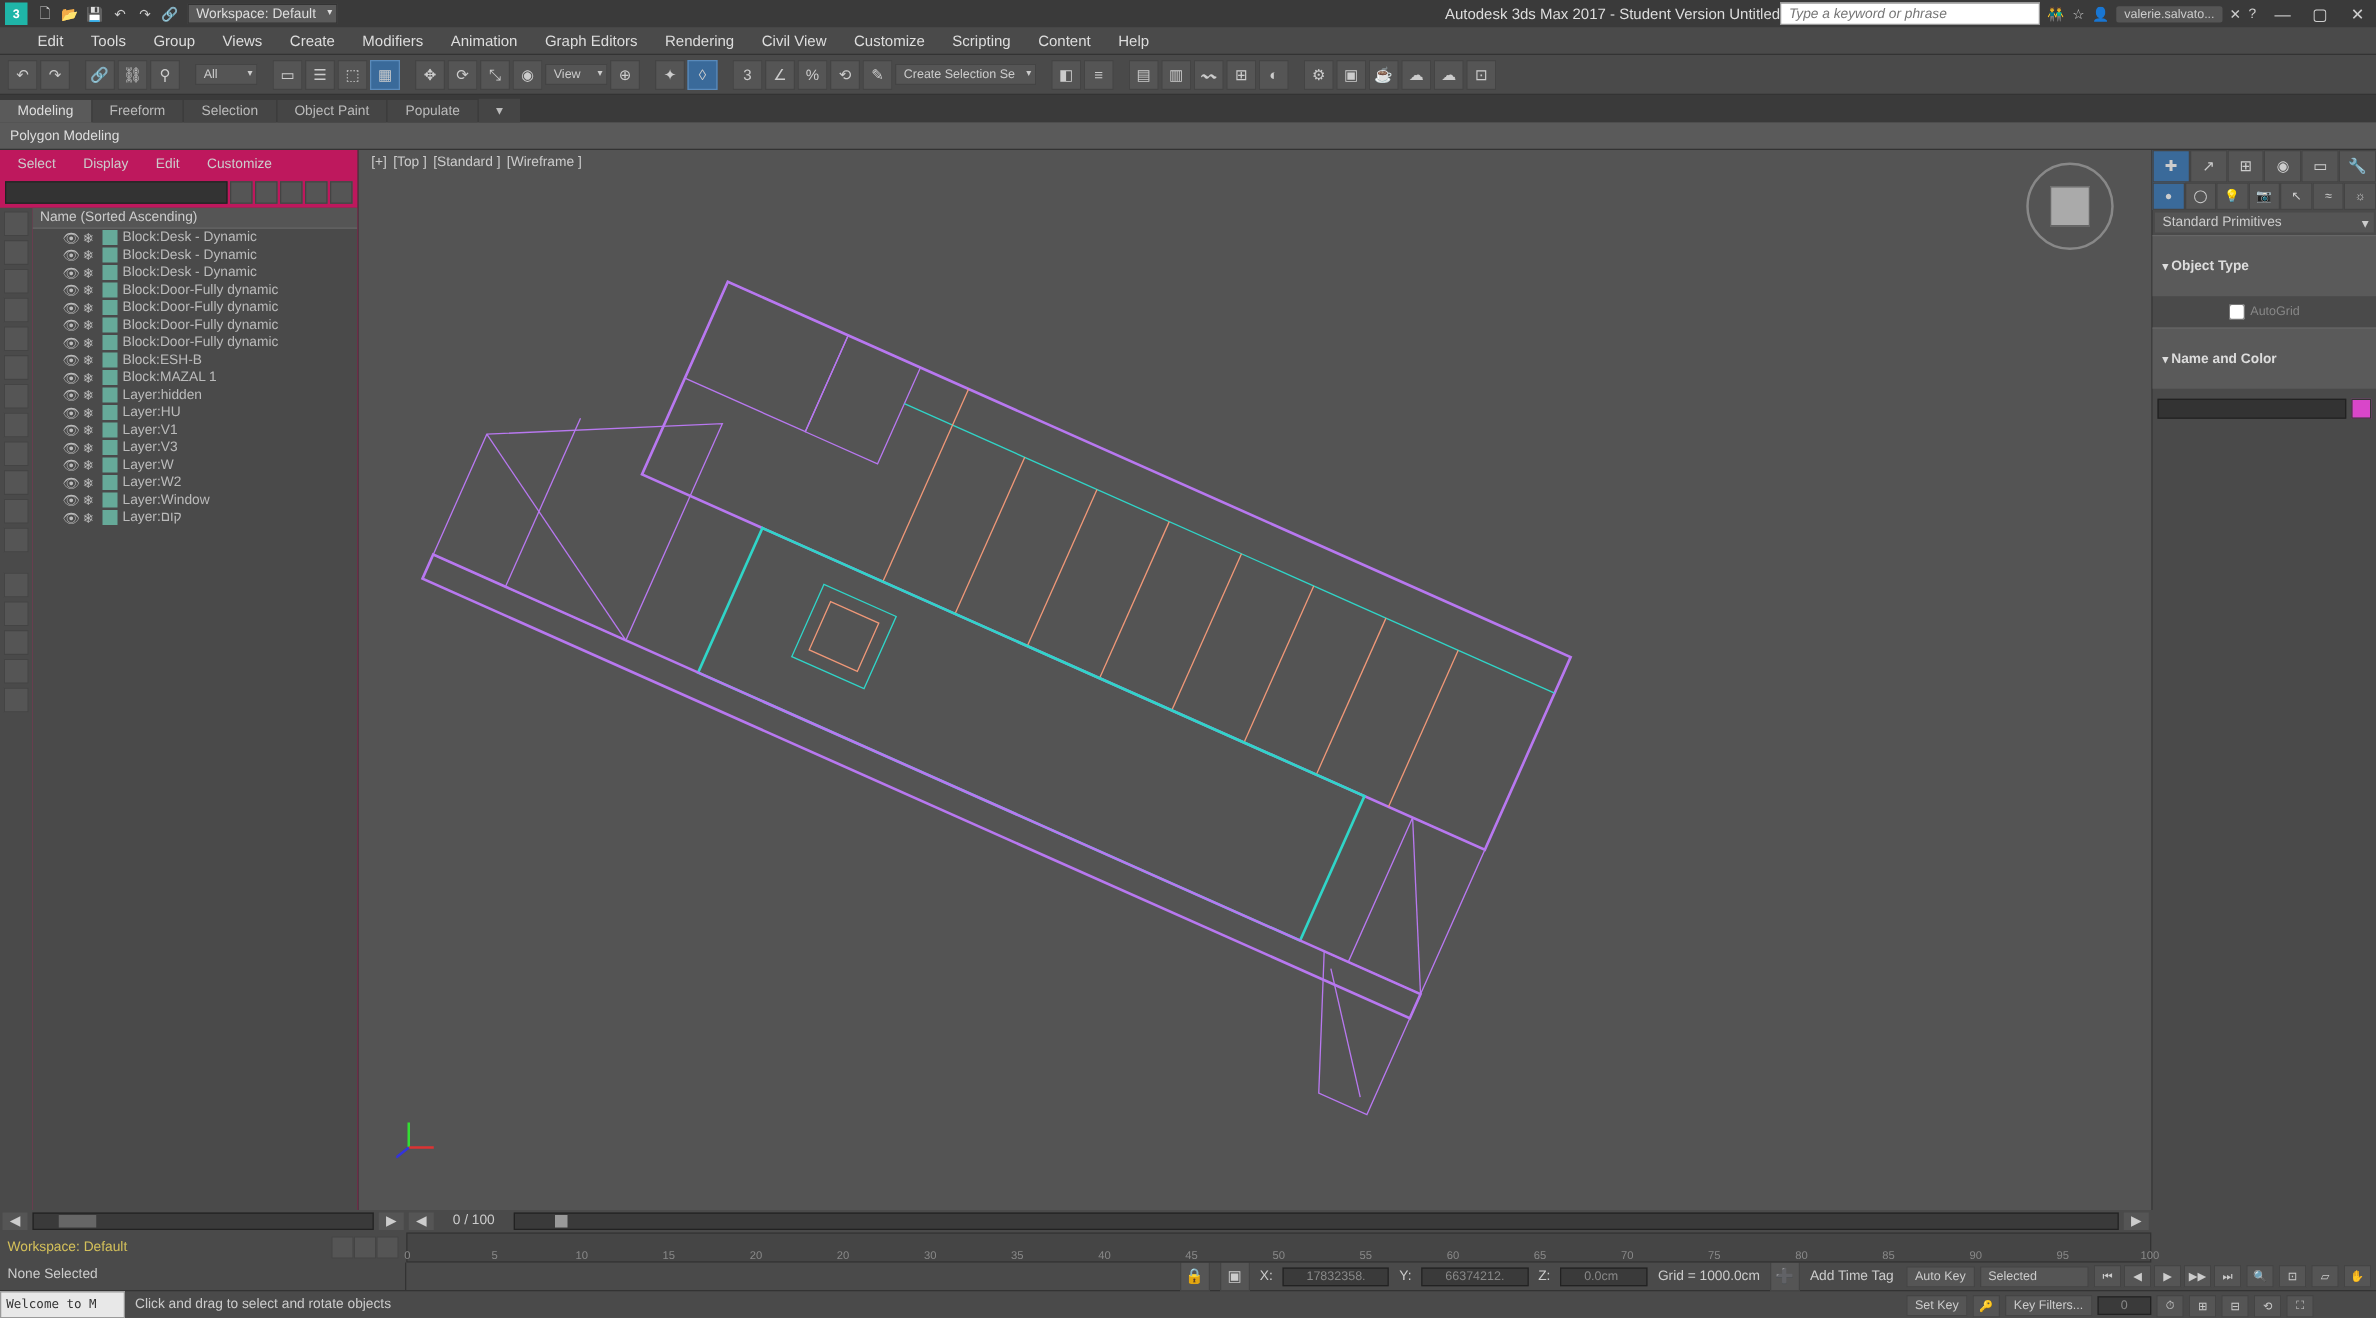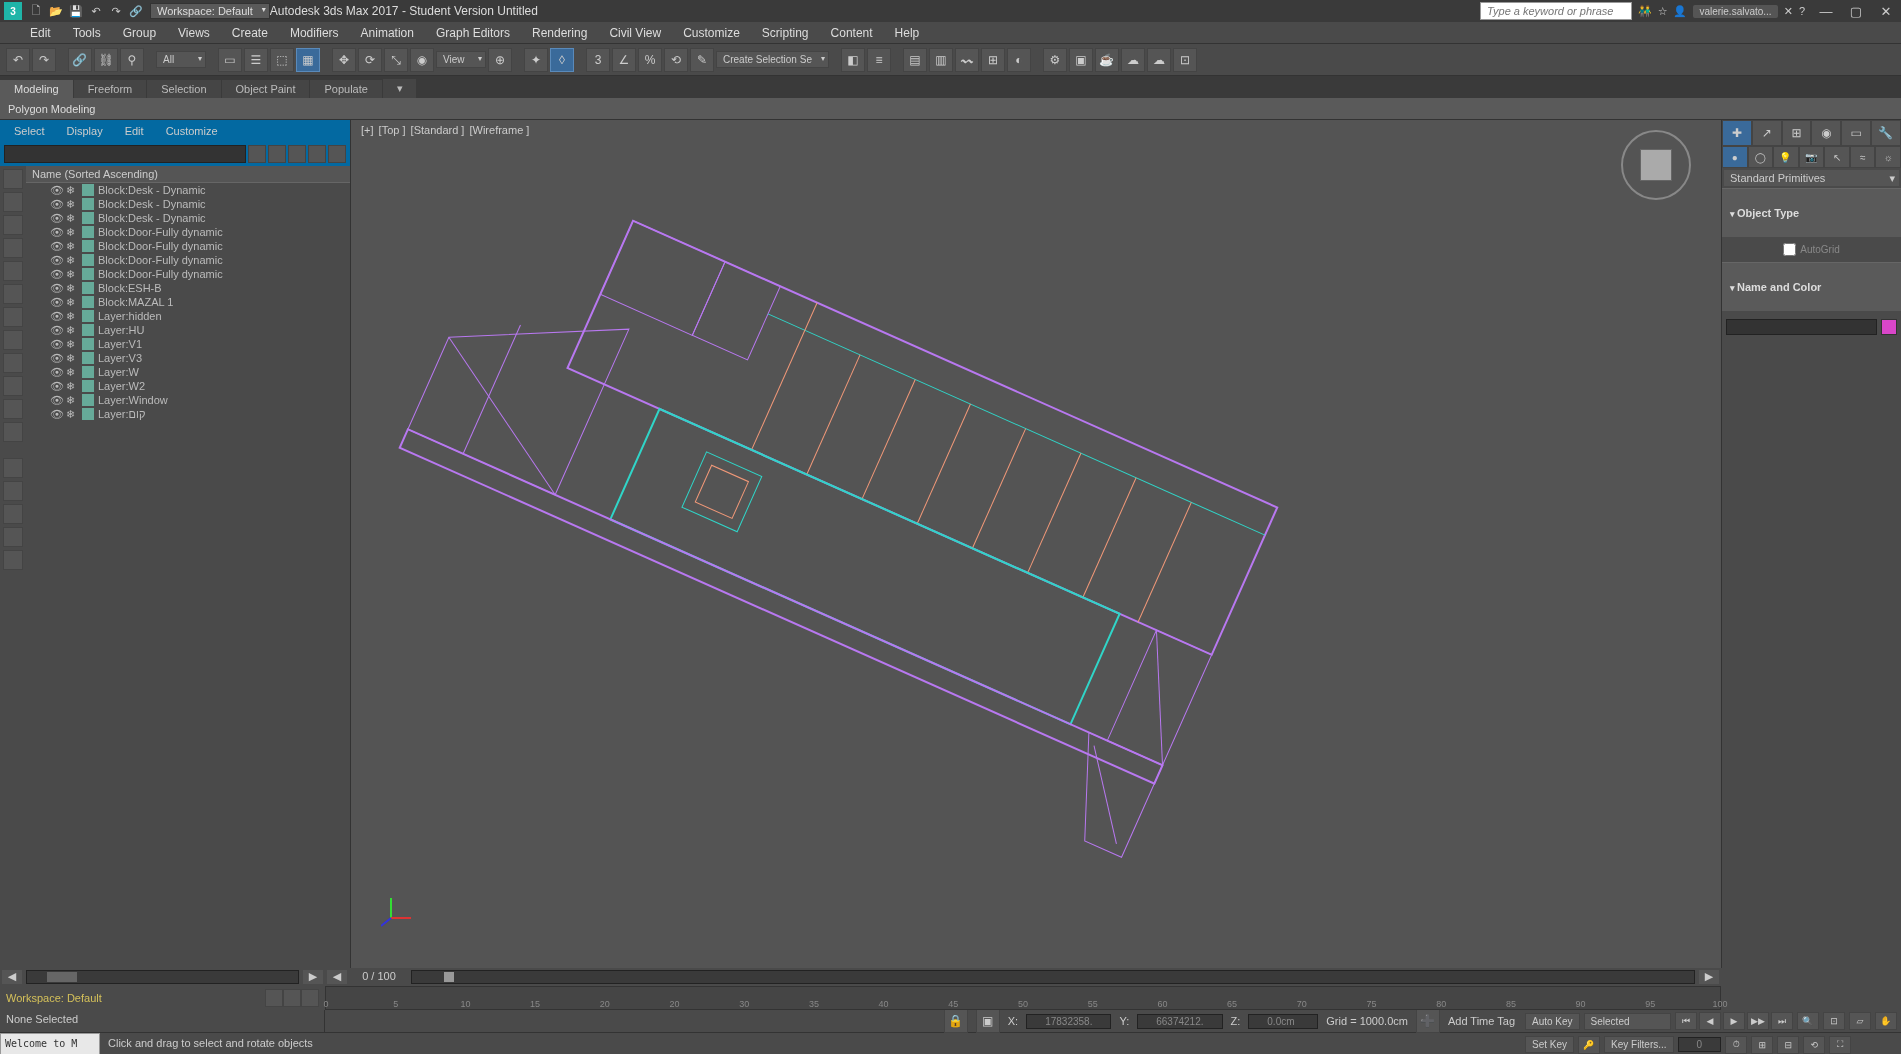--- a/index.html
+++ b/index.html
@@ -4,22 +4,22 @@
 <style>
 * { margin: 0; padding: 0; box-sizing: border-box; font-family: "Segoe UI", Tahoma, sans-serif; }
 body { background: #4a4a4a; overflow: hidden; width: 1901px; height: 1054px; position: relative; color: #ccc; font-size: 11px; }
 
 
 .title-bar { height: 22px; background: #3a3a3a; display: flex; align-items: center; }
 .title-bar .app-icon { width: 18px; height: 18px; background: #1fb5a8; margin: 0 4px; display:flex;align-items:center;justify-content:center;color:#fff;font-weight:bold;font-size:10px;}
 .qat-btn { width: 20px; height: 18px; display: inline-flex; align-items: center; justify-content: center; font-size: 11px; color: #ccc; cursor: pointer; }
 .ws-dropdown { background: #5a5a5a; border: 1px solid #333; padding: 1px 16px 1px 6px; margin-left: 4px; font-size: 11px; color: #ddd; position: relative; }
 .ws-dropdown::after { content: "▾"; position: absolute; right: 3px; font-size: 8px; }
-.title-text { flex: 1; text-align: left; font-size: 12px; color: #ddd; }
-.search-box { width: 152px; background: #fff; color: #888; font-style: italic; padding: 2px 6px; border: 1px solid #999; font-size: 11px; }
+.title-text { flex: 1; text-align: right; font-size: 12px; color: #ddd; margin-left: 32px; }
+.search-box { width: 208px; background: #fff; color: #888; font-style: italic; padding: 2px 6px; border: 1px solid #999; font-size: 11px; }
 .title-right-icons { display: flex; align-items: center; gap: 6px; padding: 0 6px; }
 .win-btn { width: 30px; height: 18px; display: flex; align-items: center; justify-content: center; color: #ccc; font-size: 13px; }
 .user-badge { background:#555; padding:1px 6px; border-radius:2px; font-size:10px;}
 
 
 .menu-bar { height: 22px; background: #4a4a4a; display: flex; align-items: center; padding-left: 20px; gap: 2px; border-bottom: 1px solid #333; }
 .menu-item { padding: 2px 10px; font-size: 12px; color: #ddd; cursor: pointer; }
 
 
 .toolbar { height: 32px; background: #4a4a4a; display: flex; align-items: center; padding: 0 6px; gap: 2px; border-bottom: 1px solid #333; }
@@ -33,21 +33,21 @@
 .ribbon-tabs { height: 22px; background: #3a3a3a; display: flex; align-items: flex-end; }
 .ribbon-tab { padding: 3px 14px; font-size: 11px; color: #bbb; background: #454545; margin-right: 1px; cursor: pointer; }
 .ribbon-tab.active { background: #5a5a5a; color: #ddd; }
 .sub-ribbon { height: 22px; background: #5a5a5a; display: flex; align-items: center; padding: 0 8px; border-bottom: 1px solid #333;}
 .sub-ribbon span { font-size: 11px; color: #ddd; }
 
 
 .main { display: flex; height: calc(100% - 22px - 22px - 32px - 22px - 22px - 22px - 32px - 32px); }
 
 
-.scene-panel { width: 351px; background: #0369a1; border-right: 1px solid #333; display: flex; flex-direction: column; }
+.scene-panel { width: 287px; background: #be185d; border-right: 1px solid #333; display: flex; flex-direction: column; }
 .scene-menu { height: 22px; display: flex; align-items: center; padding: 0 4px; gap: 2px; }
 .scene-menu-item { padding: 2px 10px; font-size: 11px; color: #ccc; cursor: pointer; }
 .scene-search-row { height: 24px; display: flex; align-items: center; padding: 0 4px; gap: 2px; }
 .scene-search { flex: 1; background: #333; border: 1px solid #222; height: 18px; }
 .scene-icon-btn { width: 18px; height: 18px; background: #555; border: 1px solid #444; }
 .scene-body { flex: 1; display: flex; overflow: hidden; }
 .scene-icons-col { width: 26px; background: #4a4a4a; display: flex; flex-direction: column; gap: 3px; padding: 3px; }
 .scene-col-icon { width: 20px; height: 20px; background: #555; border: 1px solid #444; }
 .scene-list { flex: 1; background: #4a4a4a; overflow-y: auto; }
 .scene-header { background: #555; padding: 2px 6px; font-size: 11px; color: #ccc; border-bottom: 1px solid #666; }

